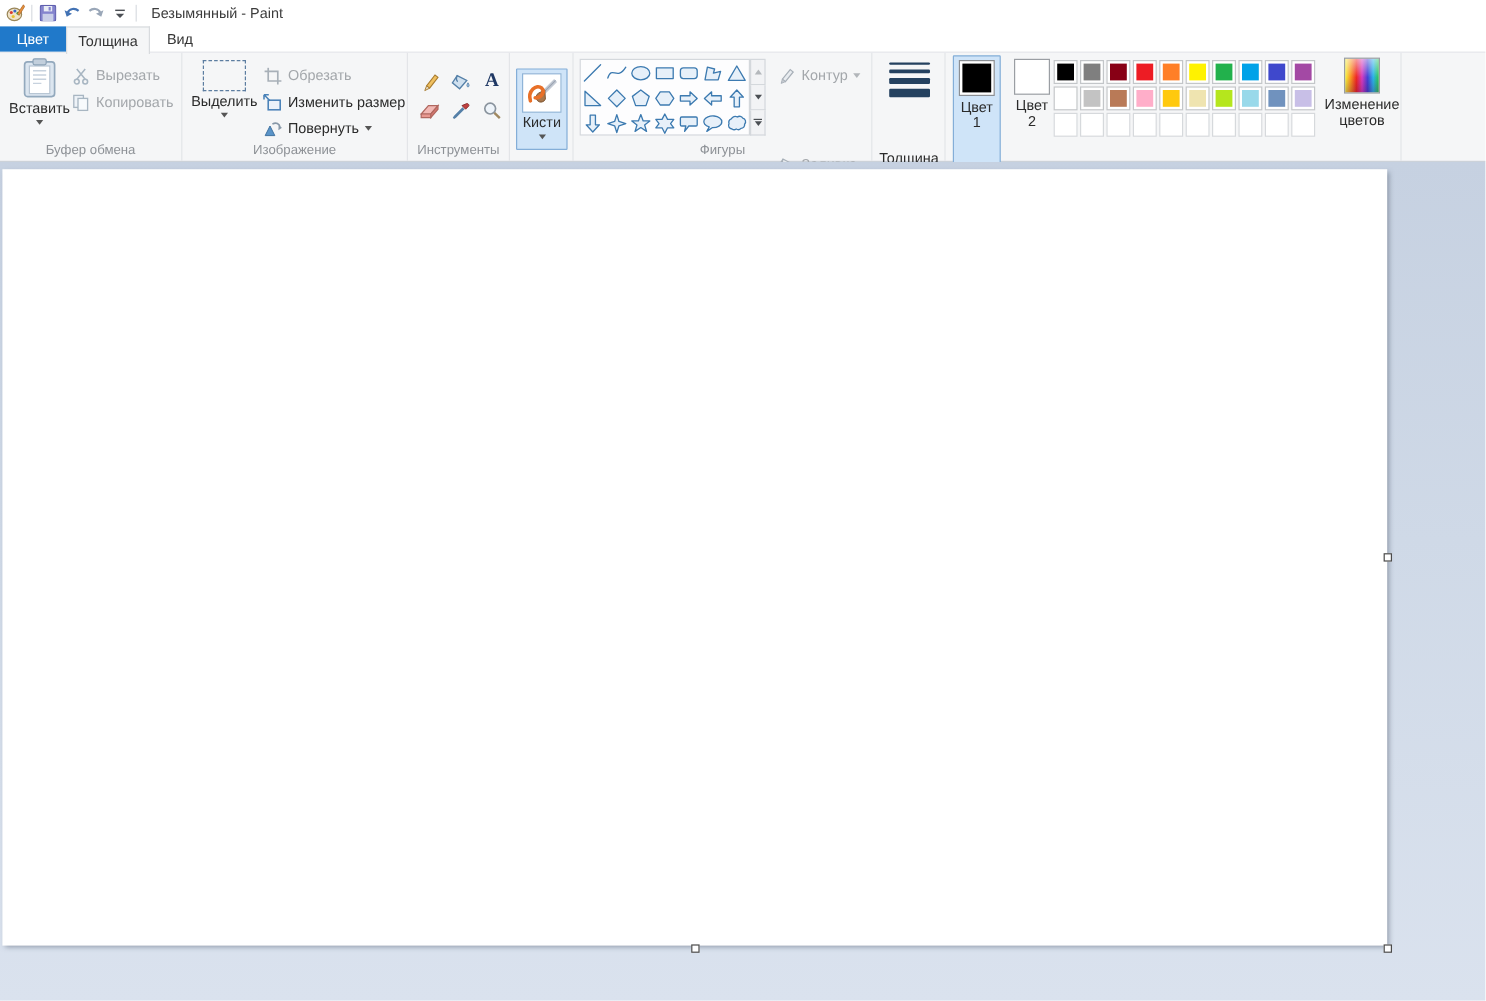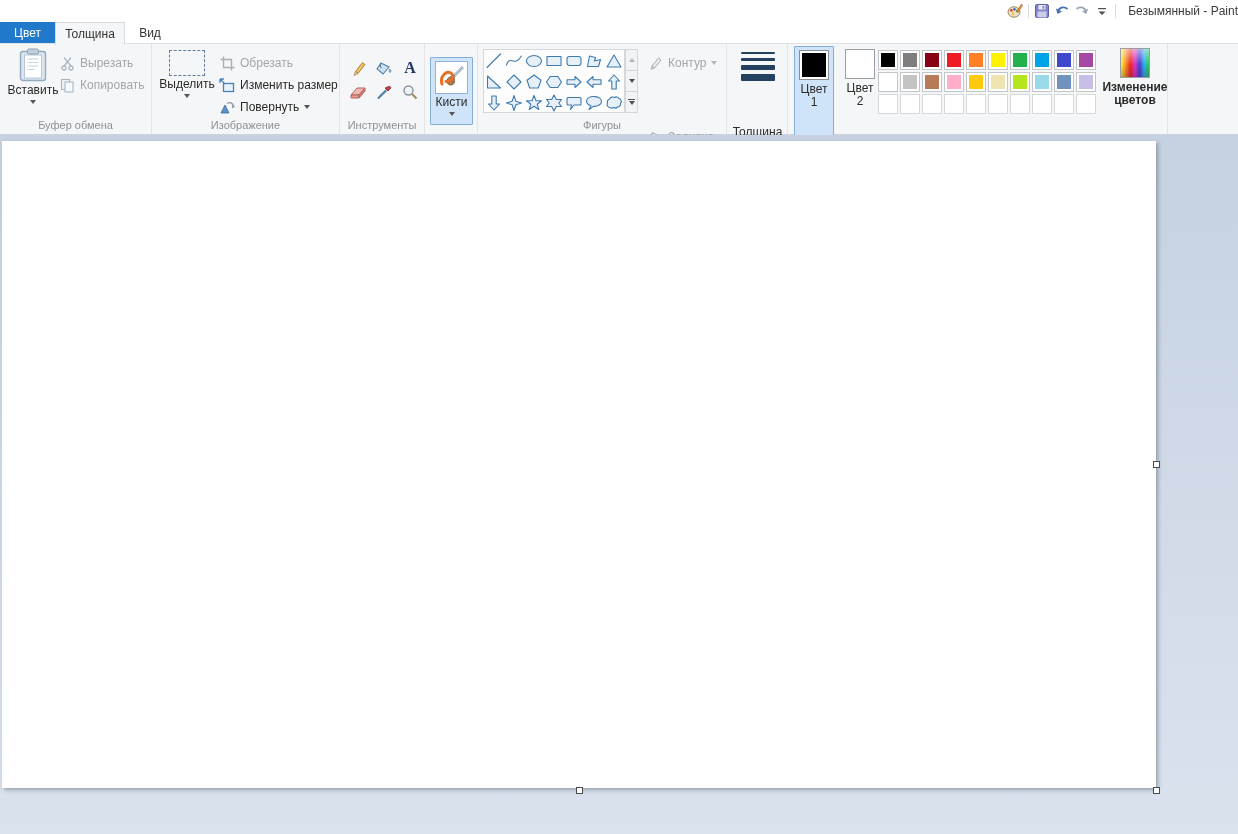--- a/index.html
+++ b/index.html
@@ -4,21 +4,21 @@
 <style>
   * { box-sizing: border-box; }
   html,body { margin:0; padding:0; }
   body {
     width:1238px; height:834px; overflow:hidden;
     font-family:"Liberation Sans", sans-serif;
     background:#ffffff; font-size:12px; color:#2b2b2b;
     -webkit-font-smoothing:antialiased;
   }
   
-  .titlebar { height:22px; display:flex; align-items:center; background:#fff; padding-left:3px;justify-content:flex-end; }
+  .titlebar { height:22px; display:flex; align-items:center; background:#fff; padding-left:3px; }
   .qat-btn { display:flex; align-items:center; justify-content:center; width:20px; height:20px; }
   .qat-sep { width:1px; height:14px; background:#d9dde1; margin:0 3px; }
   .title-text { margin-left:9px; font-size:12px; color:#3c3c3c; white-space:nowrap; }
   
   .tabrow { height:22px; display:flex; background:#fff; border-bottom:1px solid #e0e3e6; position:relative; }
   .tab { display:flex; align-items:center; justify-content:center; font-size:12px; cursor:default; }
   .tab-file { width:55px; background:#2079ca; color:#fff; }
   .tab-active { width:70px; background:#f5f6f7; color:#333; border:1px solid #d8dbde; border-bottom:none; height:23px; position:relative; z-index:2; }
   .tab-plain { width:50px; color:#333; }
   
@@ -58,21 +58,21 @@
   .size-bars .bar { background:#24415f; width:34px; border-radius:1px; }
   
   .color-big { display:flex; flex-direction:column; align-items:center; padding-top:3px; cursor:default; }
   .color-swatchbox { width:30px; height:30px; background:#fff; border:1px solid #8a8e93; padding:2px; }
   .color-swatch { width:100%; height:100%; }
   .color-big .c-label { margin-top:3px; text-align:center; line-height:13px; color:#2b2b2b; width:34px; }
   .palette { display:flex; flex-wrap:wrap; width:222px; }
   .swatch-cell { width:20px; height:20px; background:#fff; border:1px solid #c3c6c9; padding:2px; margin:0 2px 2px 0; }
   .swatch-cell .fill { width:100%; height:100%; }
   .swatch-cell.empty { border-color:#d6d9dc; }
-  .editcolors-btn { display:flex; flex-direction:column; align-items:center;font-weight:bold; }
+  .editcolors-btn { display:flex; flex-direction:column; align-items:center; }
   .rainbow { width:30px; height:30px; border:1px solid #9a9ea3; background:
       linear-gradient(180deg, rgba(255,255,255,0.55) 0%, rgba(255,255,255,0) 55%, rgba(60,0,60,0.25) 100%),
       linear-gradient(90deg,#f6f63e,#f89421,#ee2724,#d63bc0,#4440d4,#2bb3ea,#2cc84d); }
   .editcolors-btn .e-label { margin-top:3px; text-align:center; line-height:13px; color:#2b2b2b; width:76px; }
   
   .workspace { position:relative; width:1238px; height:699px;
       background:linear-gradient(180deg,#c6d1e1 0%, #cfd9e7 45%, #dae2ee 100%); }
   .canvas { position:absolute; left:2px; top:6px; width:1154px; height:647px; background:#fff;
       box-shadow:2px 2px 4px rgba(92,104,122,0.55); }
   .handle { position:absolute; width:7px; height:7px; background:#fff; border:1px solid #4a4a4a; }

